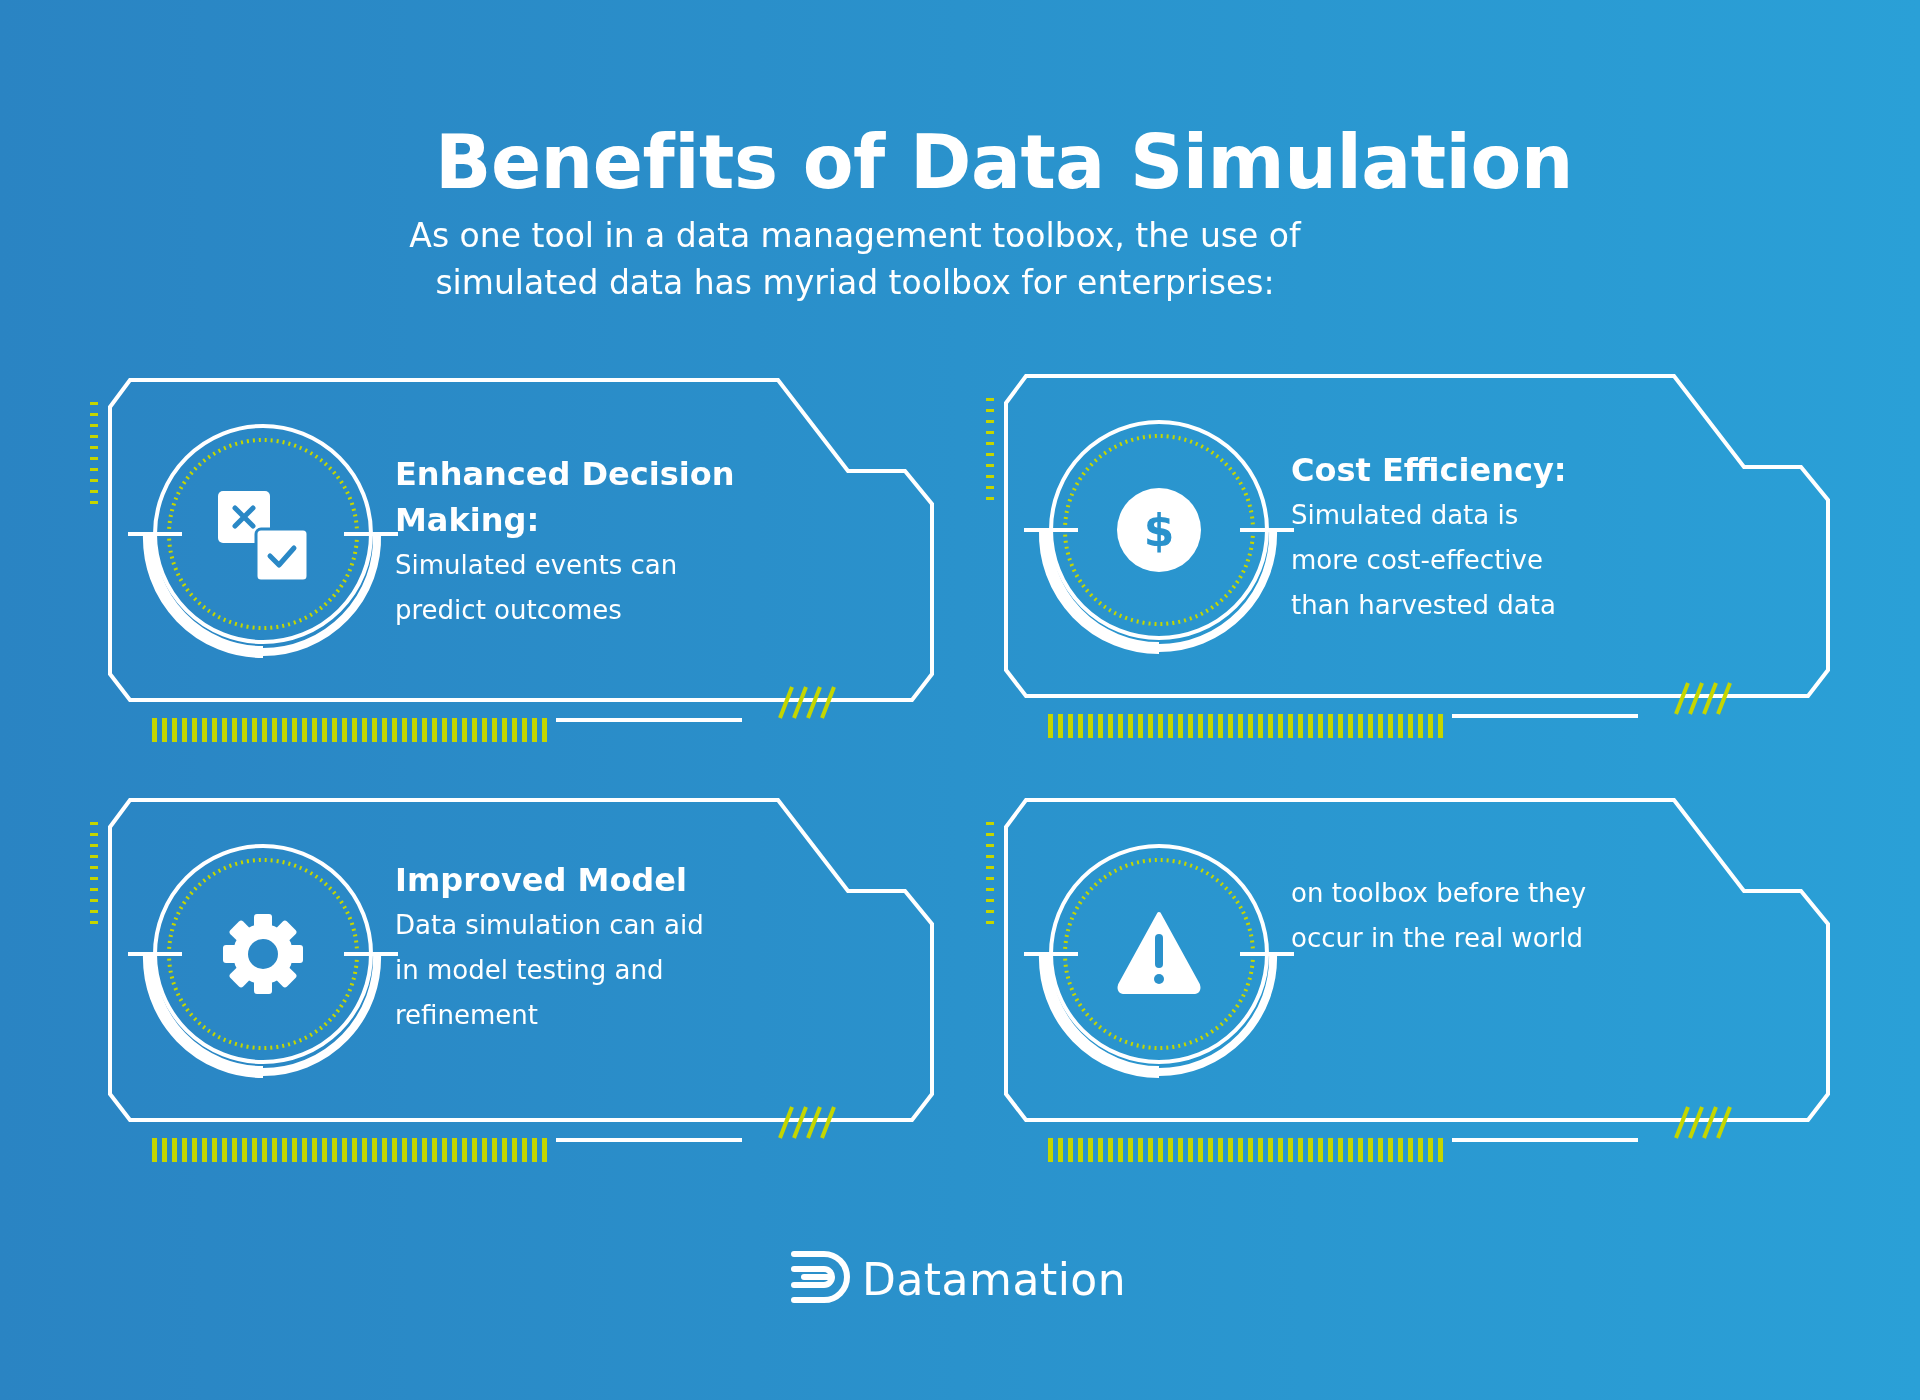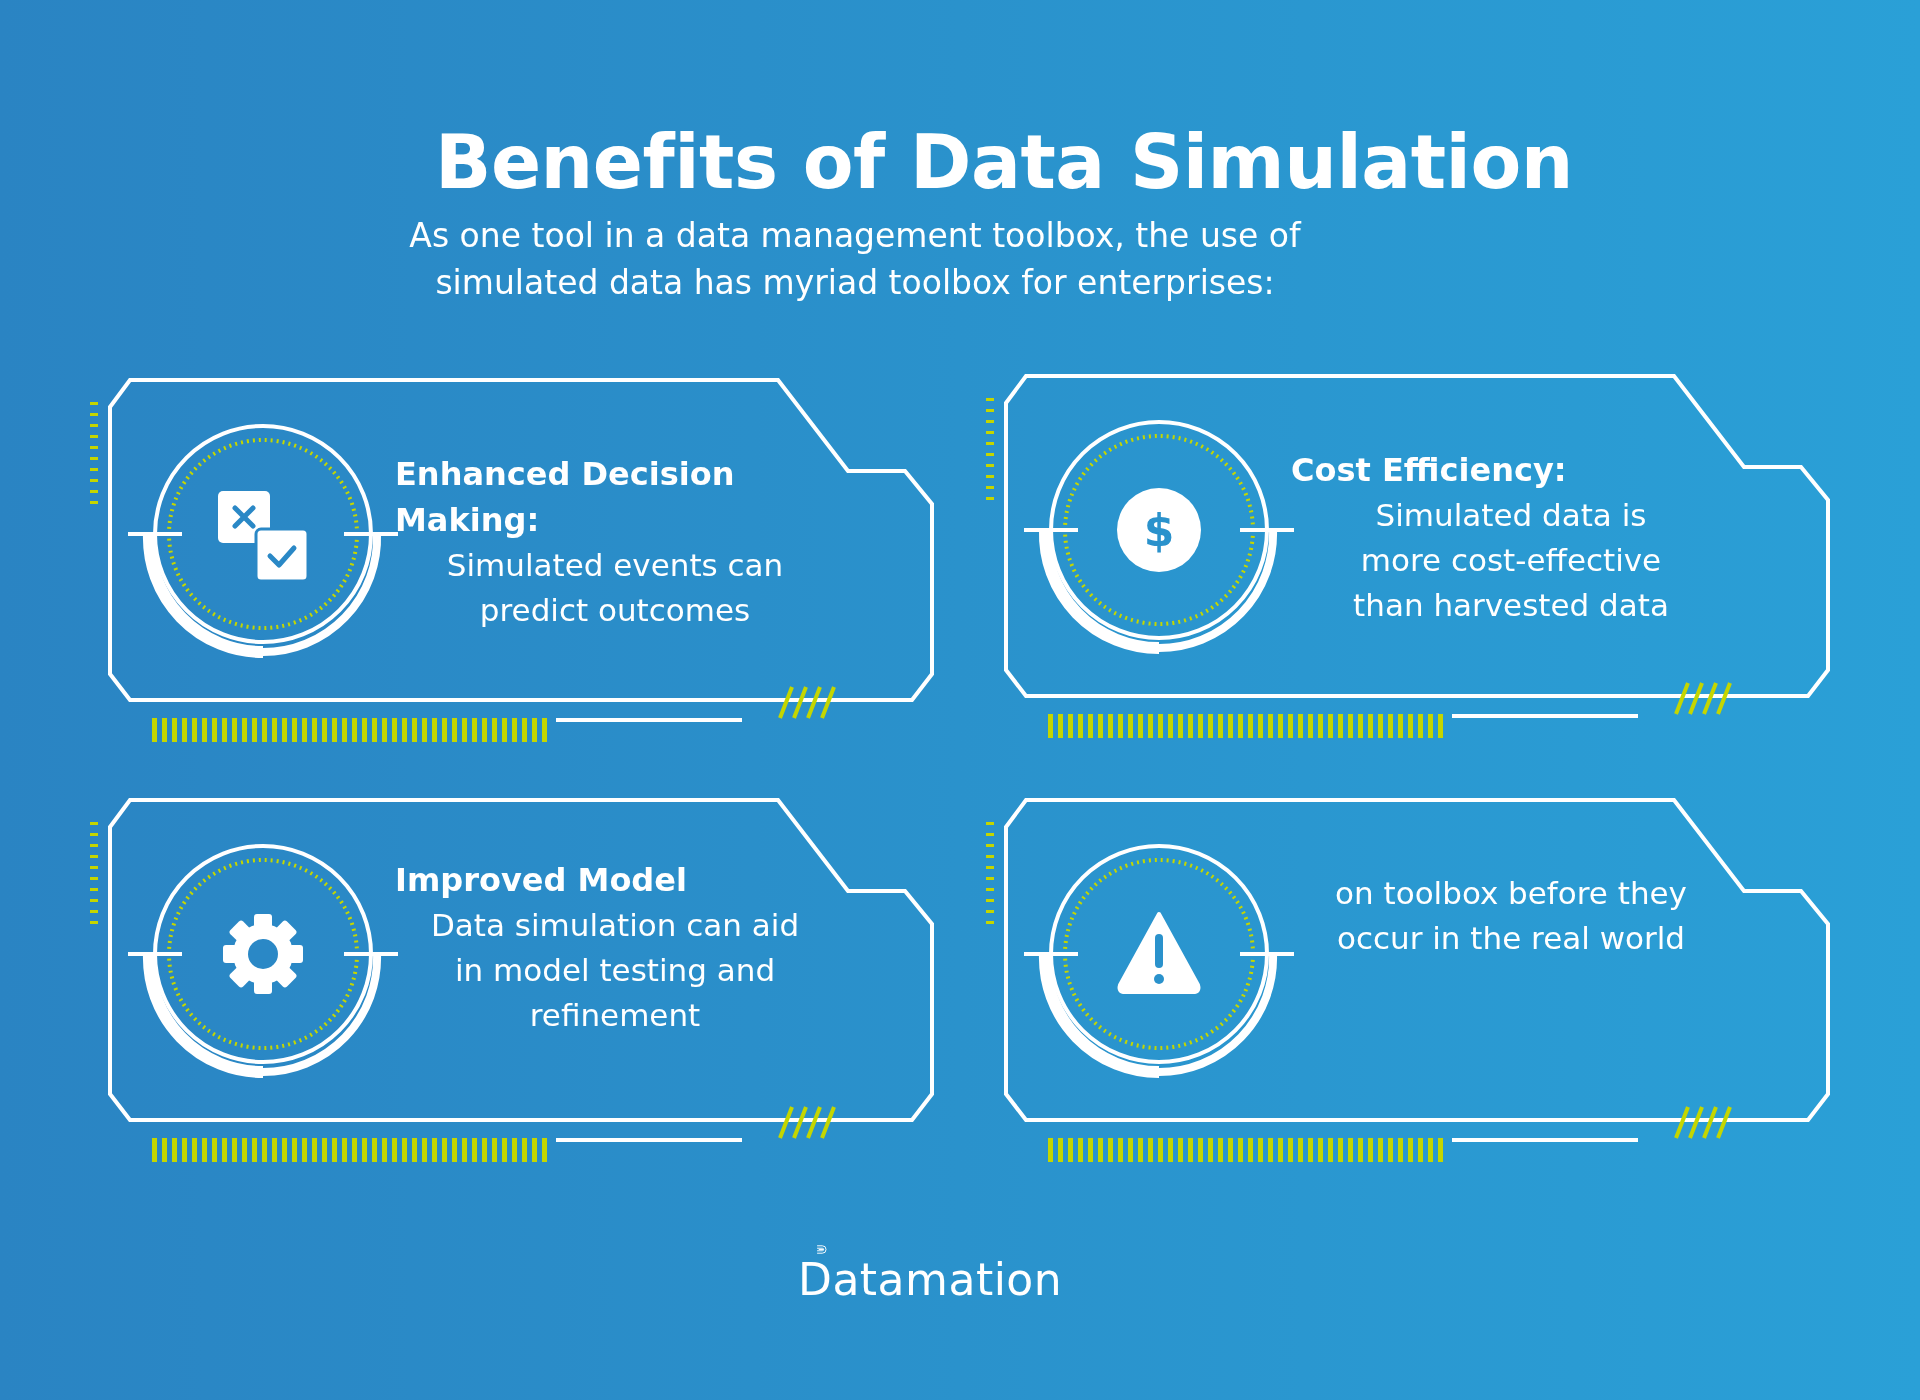--- a/index.html
+++ b/index.html
@@ -24,25 +24,25 @@
     position: absolute; width: 960px; height: 420px;
   }
   .card svg.frame { position: absolute; left: 0; top: 0; }
   .card-text {
     position: absolute; left: 315px; width: 440px;
   }
   .card-title {
     font-size: 32px; font-weight: bold; line-height: 46px; display: block;
   }
   .card-title span { display: block; }
-  .card-body { font-size: 31px; line-height: 45px; display: block; text-align: center; }
+  .card-body { font-size: 26px; line-height: 45px; display: block; }
   .card-body span { display: block; }
   .logo {
     position: absolute; top: 1245px; left: 790px; height: 60px;
-    display: flex; align-items: flex-start; flex-direction: column;
+    display: flex; align-items: flex-end;
   }
   .logo-text { font-size: 44px; margin-left: 8px; letter-spacing: 0.5px; }
 </style>
 </head>
 <body>
 
 <div class="title">Benefits of Data Simulation</div>
 <div class="subtitle">
   <span>As one tool in a data management toolbox, the use of</span>
   <span>simulated data has myriad toolbox for enterprises:</span>

